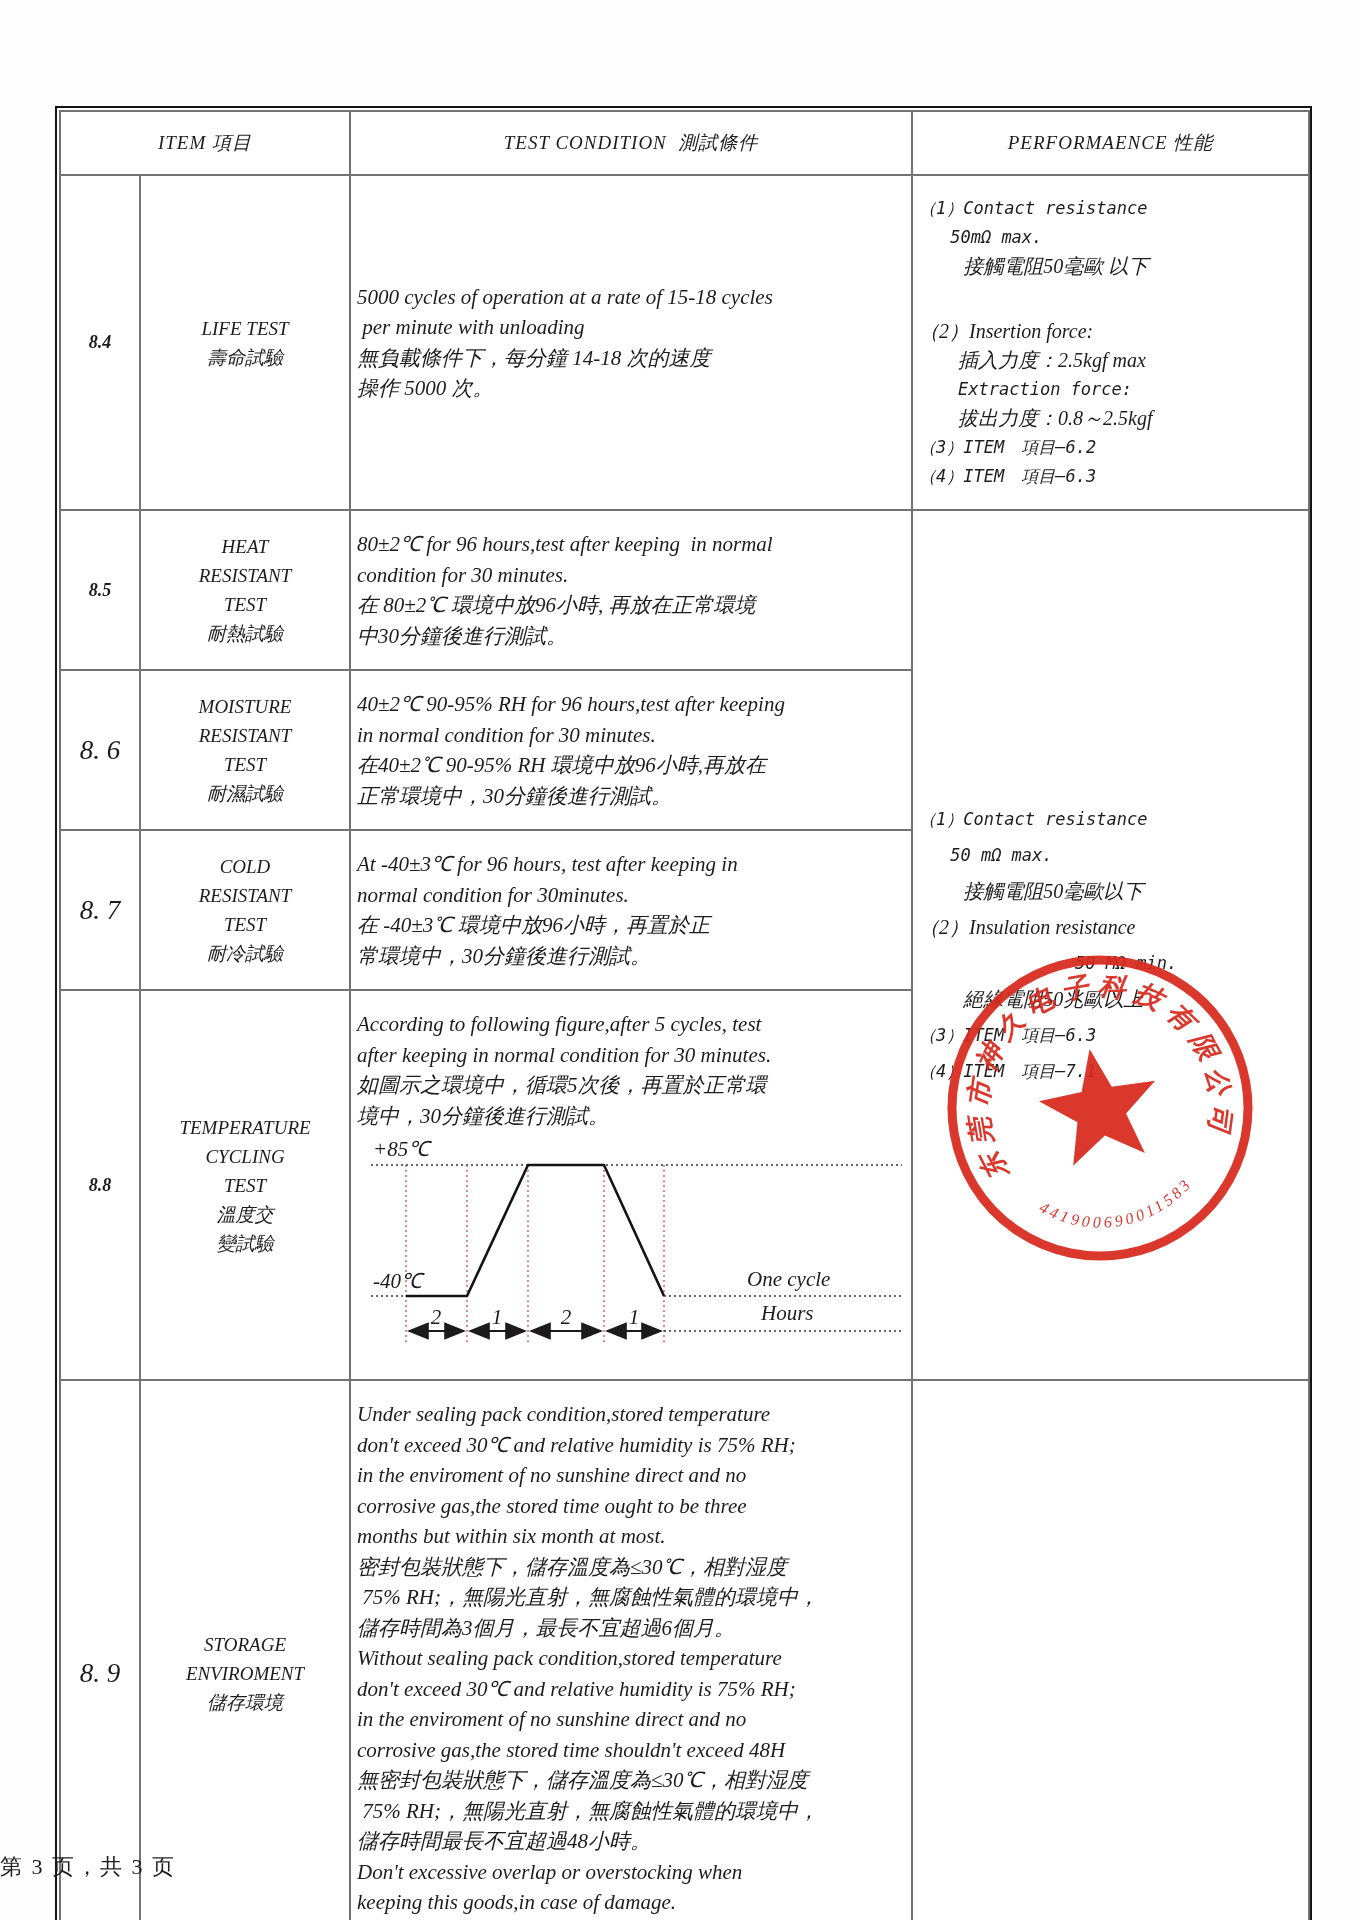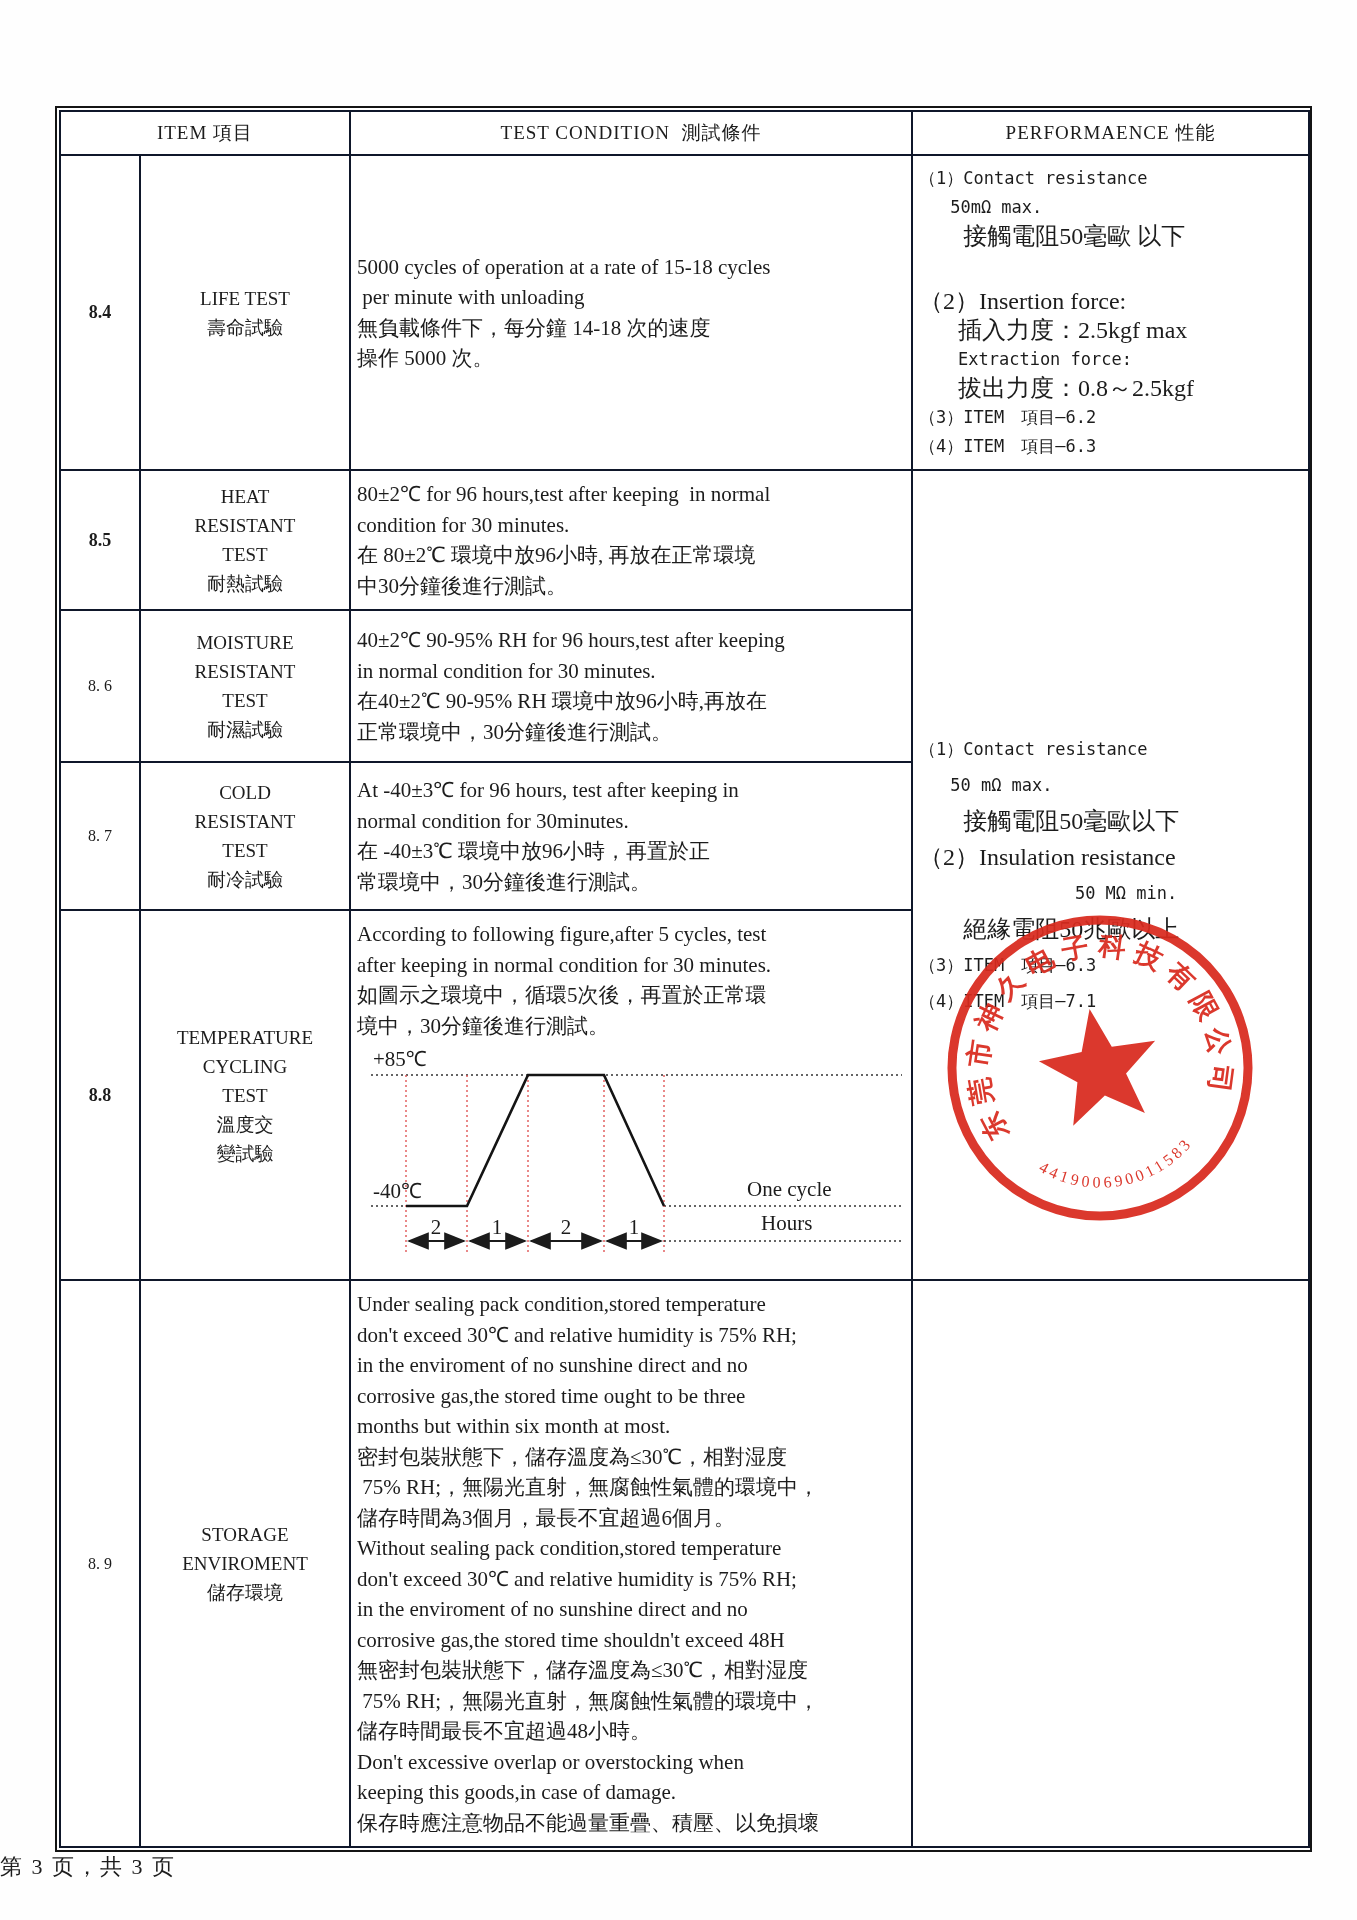--- a/index.html
+++ b/index.html
@@ -6,35 +6,35 @@
   html,body { background:#ffffff; }
   .page {
     position:relative; width:1357px; height:1920px; background:#fefefe;
     font-family:"Liberation Serif", serif; color:#1c1c1c; overflow:hidden;
   }
   .table-wrap {
     position:absolute; left:55px; top:106px; width:1257px;
     border:2px solid #141414; padding:2px; background:#fff;
   }
   table.spec { border-collapse:collapse; width:100%; table-layout:fixed; }
-  table.spec td, table.spec th { border:2px solid #0f172a; vertical-align:middle; padding:8px 6px; overflow:hidden; }
+  table.spec td, table.spec th { border:2px solid #737373; vertical-align:middle; padding:18px 6px; overflow:hidden;font-style:italic; }
   col.c-num  { width:80px; }
   col.c-name { width:210px; }
   col.c-cond { width:562px; }
   col.c-perf { width:397px; }
   th.hdr { height:40px; font-size:19px; font-weight:normal; letter-spacing:1px; white-space:pre; }
-  td.num  { text-align:center; font-size:16px; }
+  td.num  { text-align:center; font-size:27px; }
   td.num.b { font-weight:bold; font-size:18px; }
   td.name { text-align:center;margin-left:20px; }
   td.name .ln { font-size:19px; line-height:29px; white-space:pre; }
   td.cond { vertical-align:middle; }
   td.cond .ln { font-size:21px; line-height:30.5px; white-space:pre-wrap; }
   td.cond.top { vertical-align:top; }
   td.perf { vertical-align:top; position:relative; }
-  .pln { font-size:24px; line-height:29px; white-space:pre-wrap; }
+  .pln { font-size:20px; line-height:29px; white-space:pre-wrap; }
   .perf-merged .pln { line-height:36px; }
   .pln.mono { font-family:"DejaVu Sans Mono", monospace; font-size:17px; }
   .r84 { height:300px; } .r85 { height:128px; } .r86 { height:152px; }
   .r87 { height:148px; } .r88 { height:357px; } .r89 { height:562px; }
   .cell89 .ln { font-size:20.5px; line-height:31px; }
   .cycle-svg { display:block; margin-top:2px; }
   .cycle-svg text { font-family:"Liberation Serif", serif; fill:#1c1c1c; }
   .stamp { position:absolute; left:26px; top:436px; transform:rotate(-10deg); opacity:0.93; }
   .footer {
     position:absolute; left:0; width:100%; top:1852px; text-align:left;

